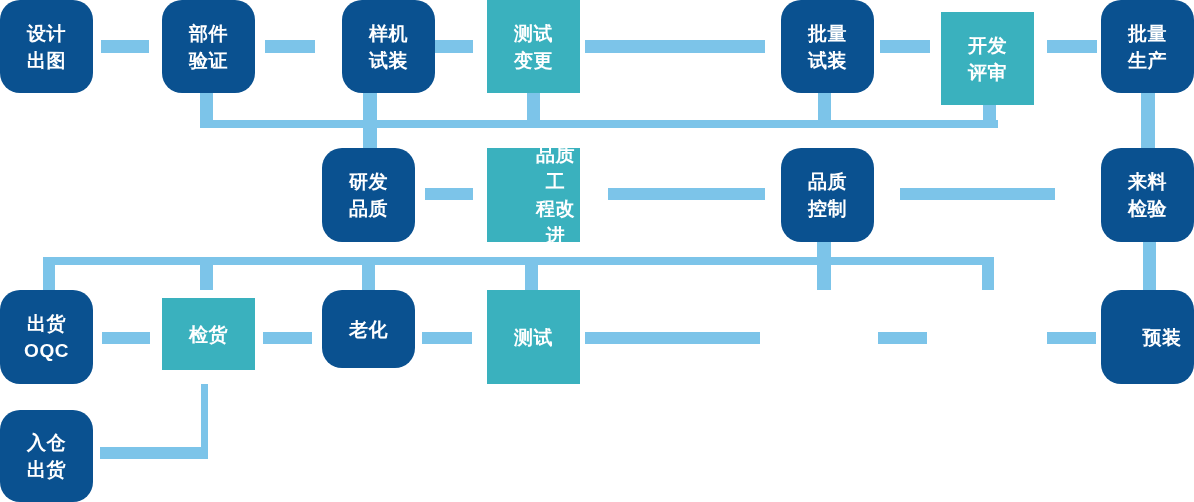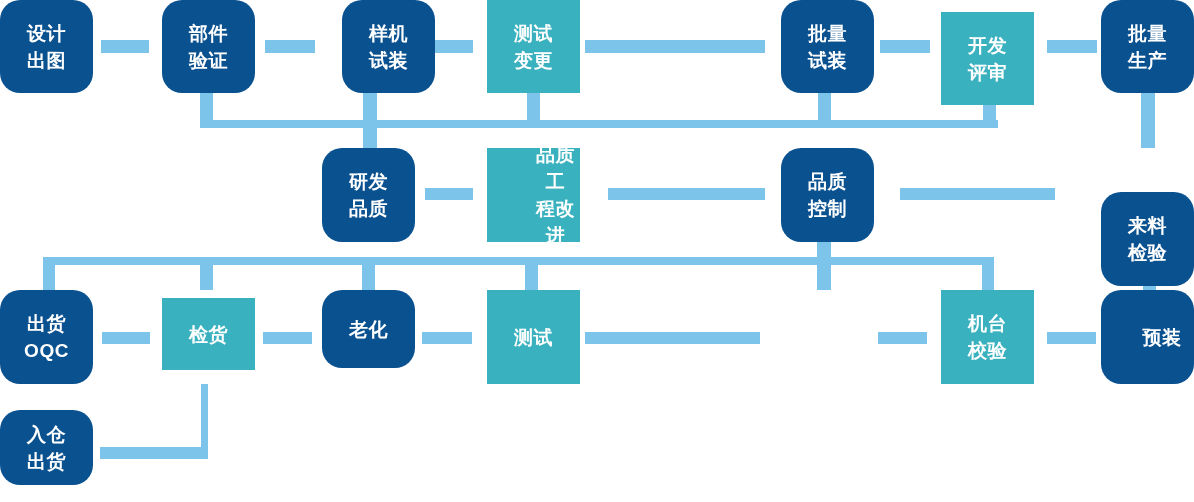--- a/index.html
+++ b/index.html
@@ -85,25 +85,23 @@
     <div class="node teal" style="left: 941px; top: 12px; width: 93px; height: 93px;"><span>开发
 评审</span></div>
     <div class="node dark" style="left: 1101px; top: 0px; width: 93px; height: 93px;"><span>批量
 生产</span></div>
     <div class="node dark" style="left: 322px; top: 148px; width: 93px; height: 94px;"><span>研发
 品质</span></div>
     <div class="node teal" style="left: 487px; top: 148px; width: 93px; height: 94px; padding-left: 44px;"><span>品质工
 程改进</span></div>
     <div class="node dark" style="left: 781px; top: 148px; width: 93px; height: 94px;"><span>品质
 控制</span></div>
-    <div class="node dark" style="left: 1101px; top: 148px; width: 93px; height: 94px; margin-top: 44px;"><span>来料
+    <div class="node dark" style="left: 1101px; top: 148px; width: 93px; height: 94px;"><span>来料
 检验</span></div>
     <div class="node dark" style="left: 0px; top: 290px; width: 93px; height: 94px;"><span>出货
 OQC</span></div>
     <div class="node teal" style="left: 162px; top: 298px; width: 93px; height: 72px;"><span>检货</span></div>
     <div class="node dark" style="left: 322px; top: 290px; width: 93px; height: 78px;"><span>老化</span></div>
     <div class="node teal" style="left: 487px; top: 290px; width: 93px; height: 94px;"><span>测试</span></div>
-    <div class="node teal" style="left: 941px; top: 290px; width: 93px; height: 94px;"><span>机台
-校验</span></div>
     <div class="node dark" style="left: 1101px; top: 290px; width: 93px; height: 94px; padding-left: 29px;"><span>预装</span></div>
-    <div class="node dark" style="left: 0px; top: 410px; width: 93px; height: 75px;"><span>入仓
+    <div class="node dark" style="left: 0px; top: 410px; width: 93px; height: 92px;"><span>入仓
 出货</span></div>
   </div>
 
 </body></html>

